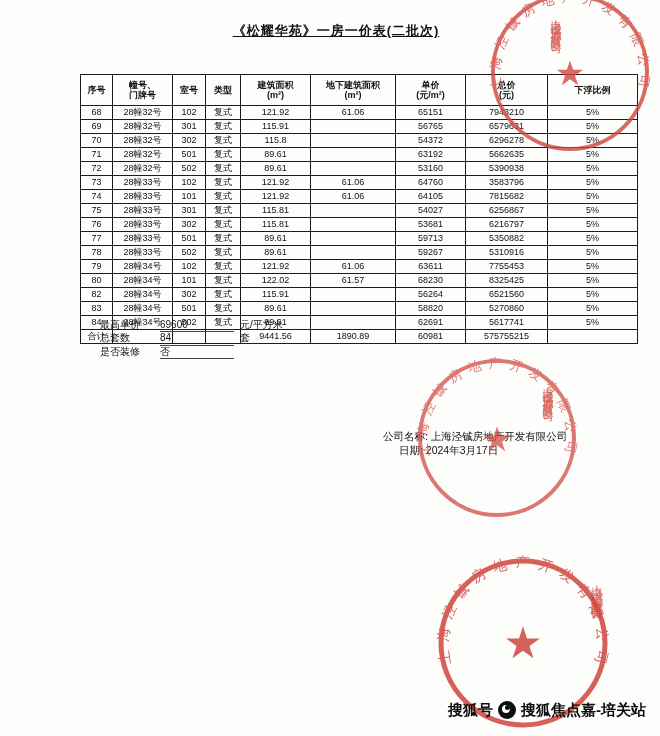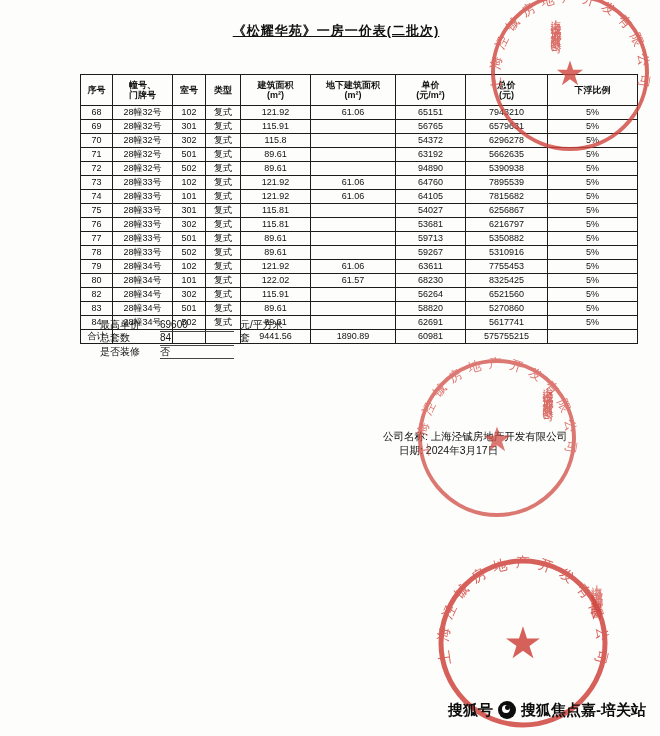--- a/index.html
+++ b/index.html
@@ -128,33 +128,33 @@
           <td>5662635</td>
           <td>5%</td>
         </tr>
         <tr>
           <td>72</td>
           <td>28幢32号</td>
           <td>502</td>
           <td>复式</td>
           <td>89.61</td>
           <td></td>
-          <td>94890</td>
+          <td>53160</td>
           <td>5390938</td>
           <td>5%</td>
         </tr>
         <tr>
           <td>73</td>
           <td>28幢33号</td>
           <td>102</td>
           <td>复式</td>
           <td>121.92</td>
           <td>61.06</td>
           <td>64760</td>
-          <td>7895539</td>
+          <td>3583796</td>
           <td>5%</td>
         </tr>
         <tr>
           <td>74</td>
           <td>28幢33号</td>
           <td>101</td>
           <td>复式</td>
           <td>121.92</td>
           <td>61.06</td>
           <td>64105</td>

